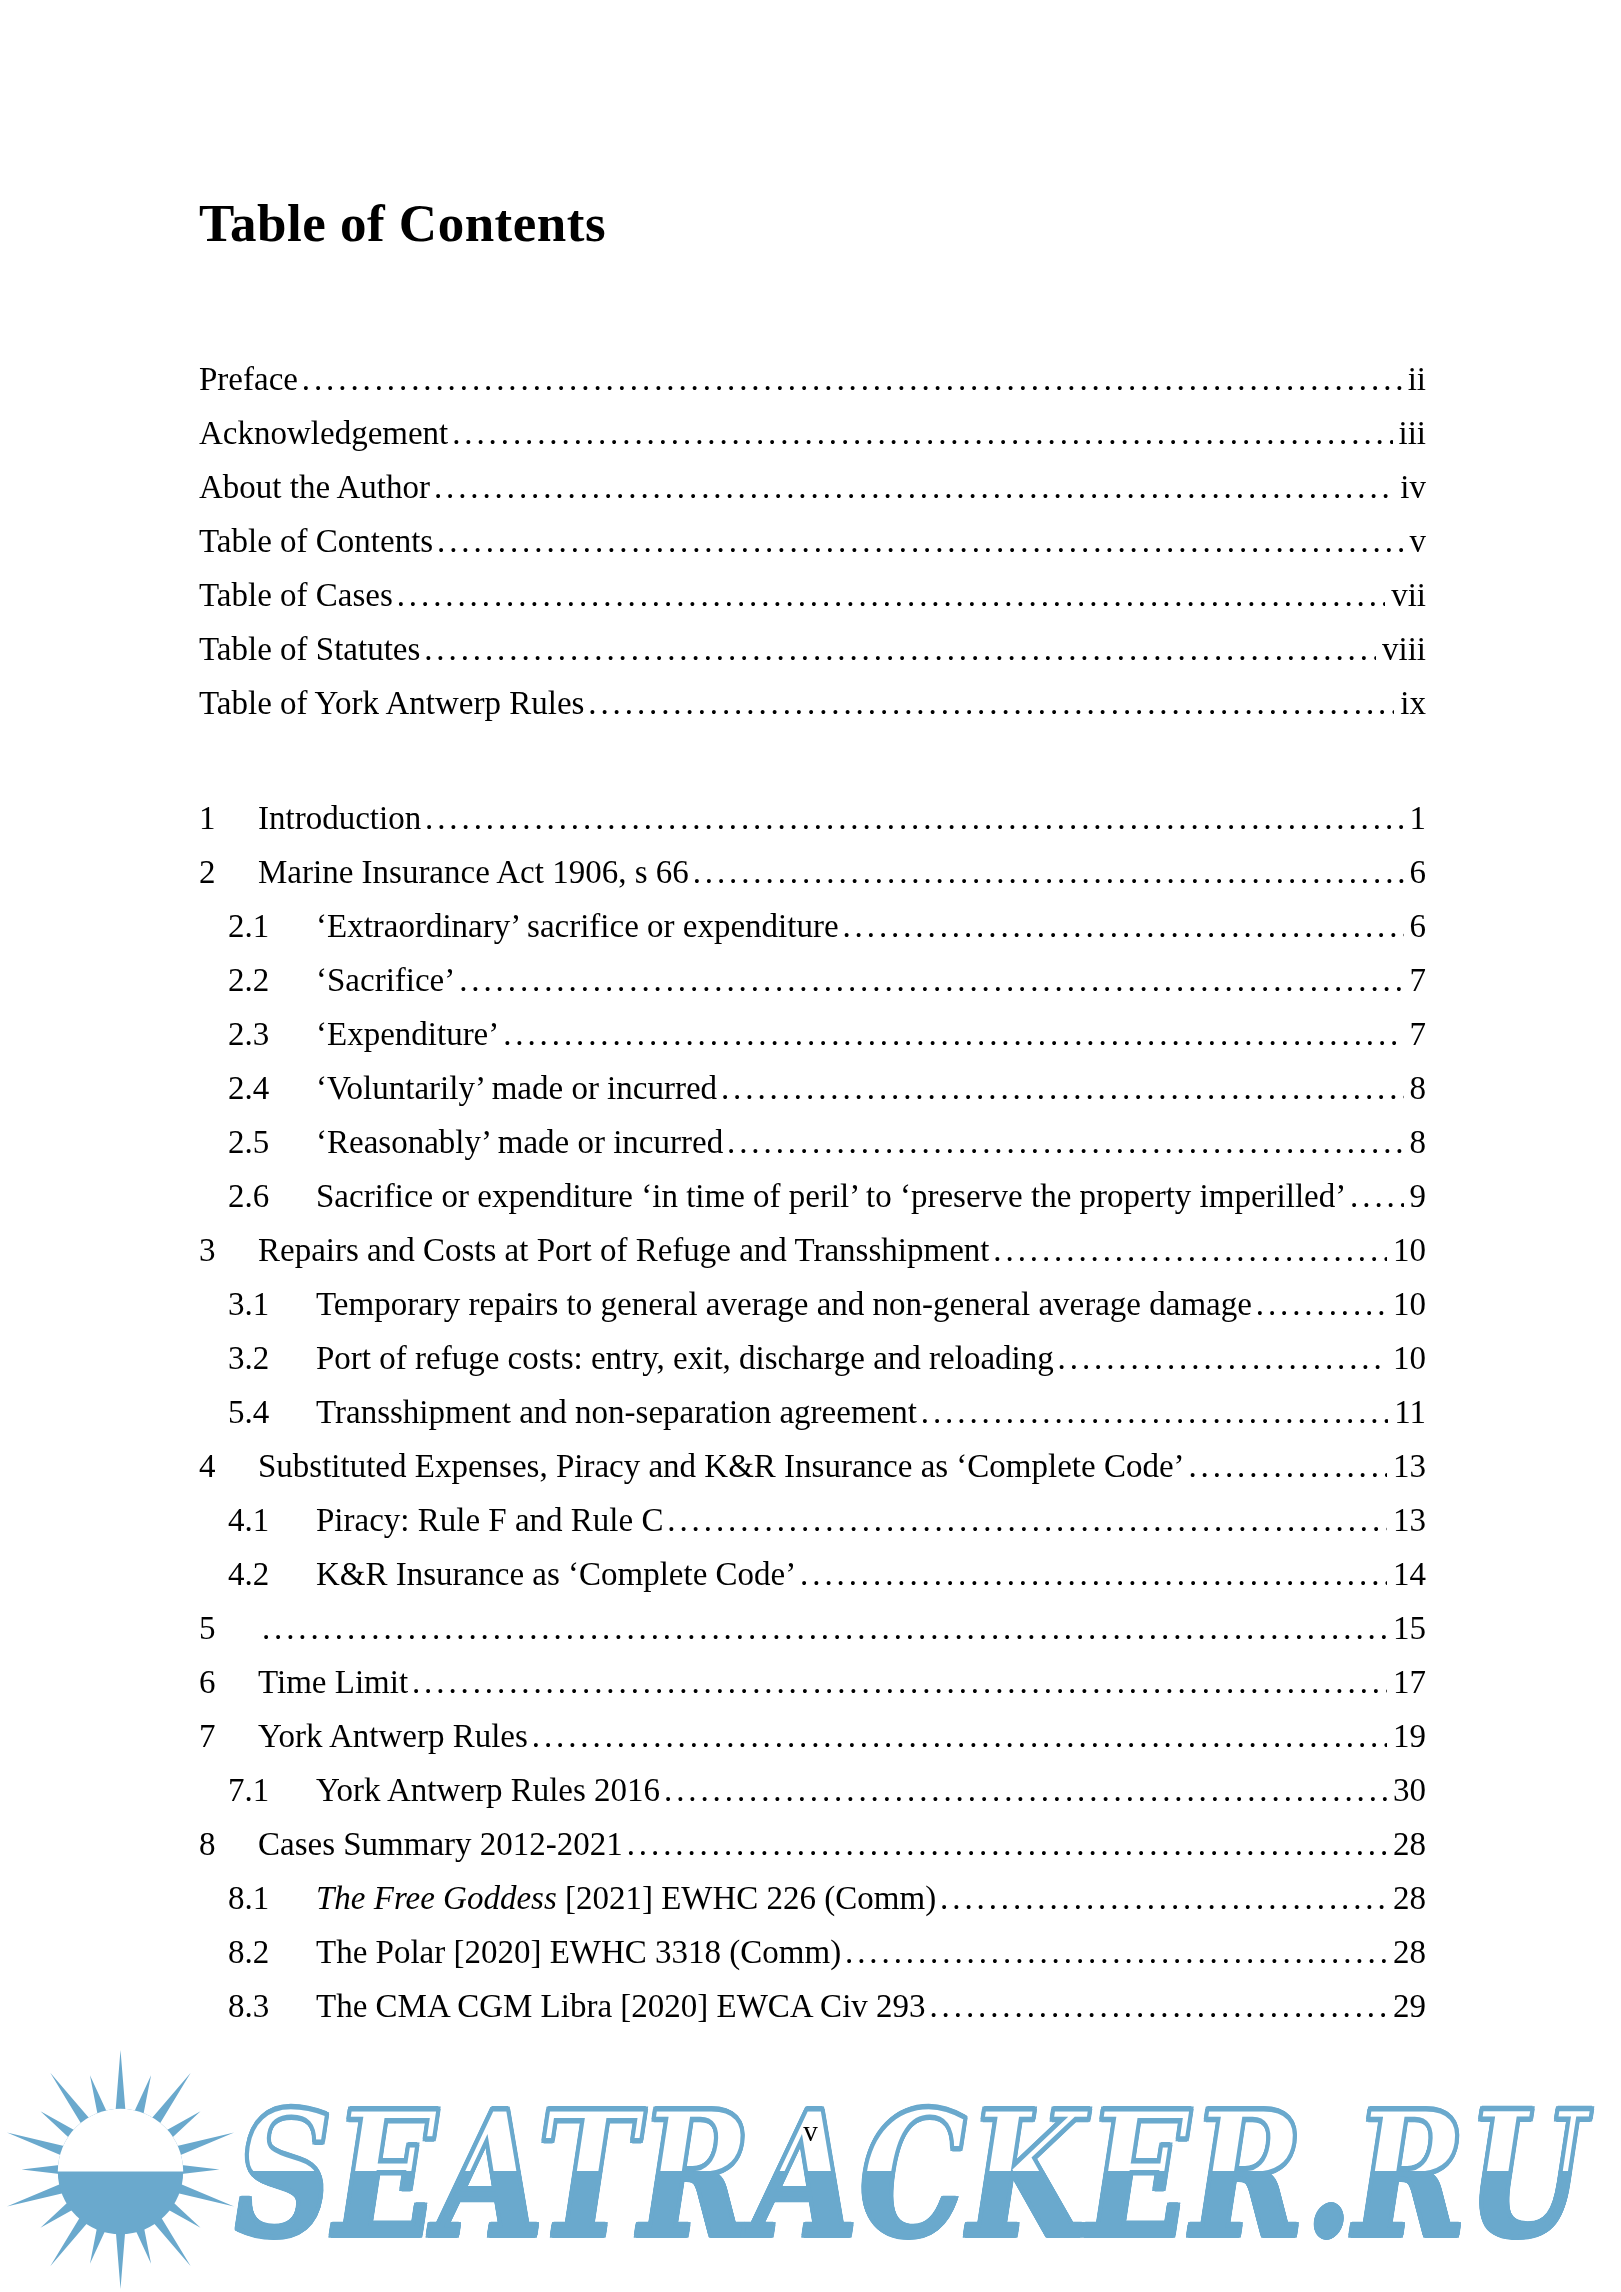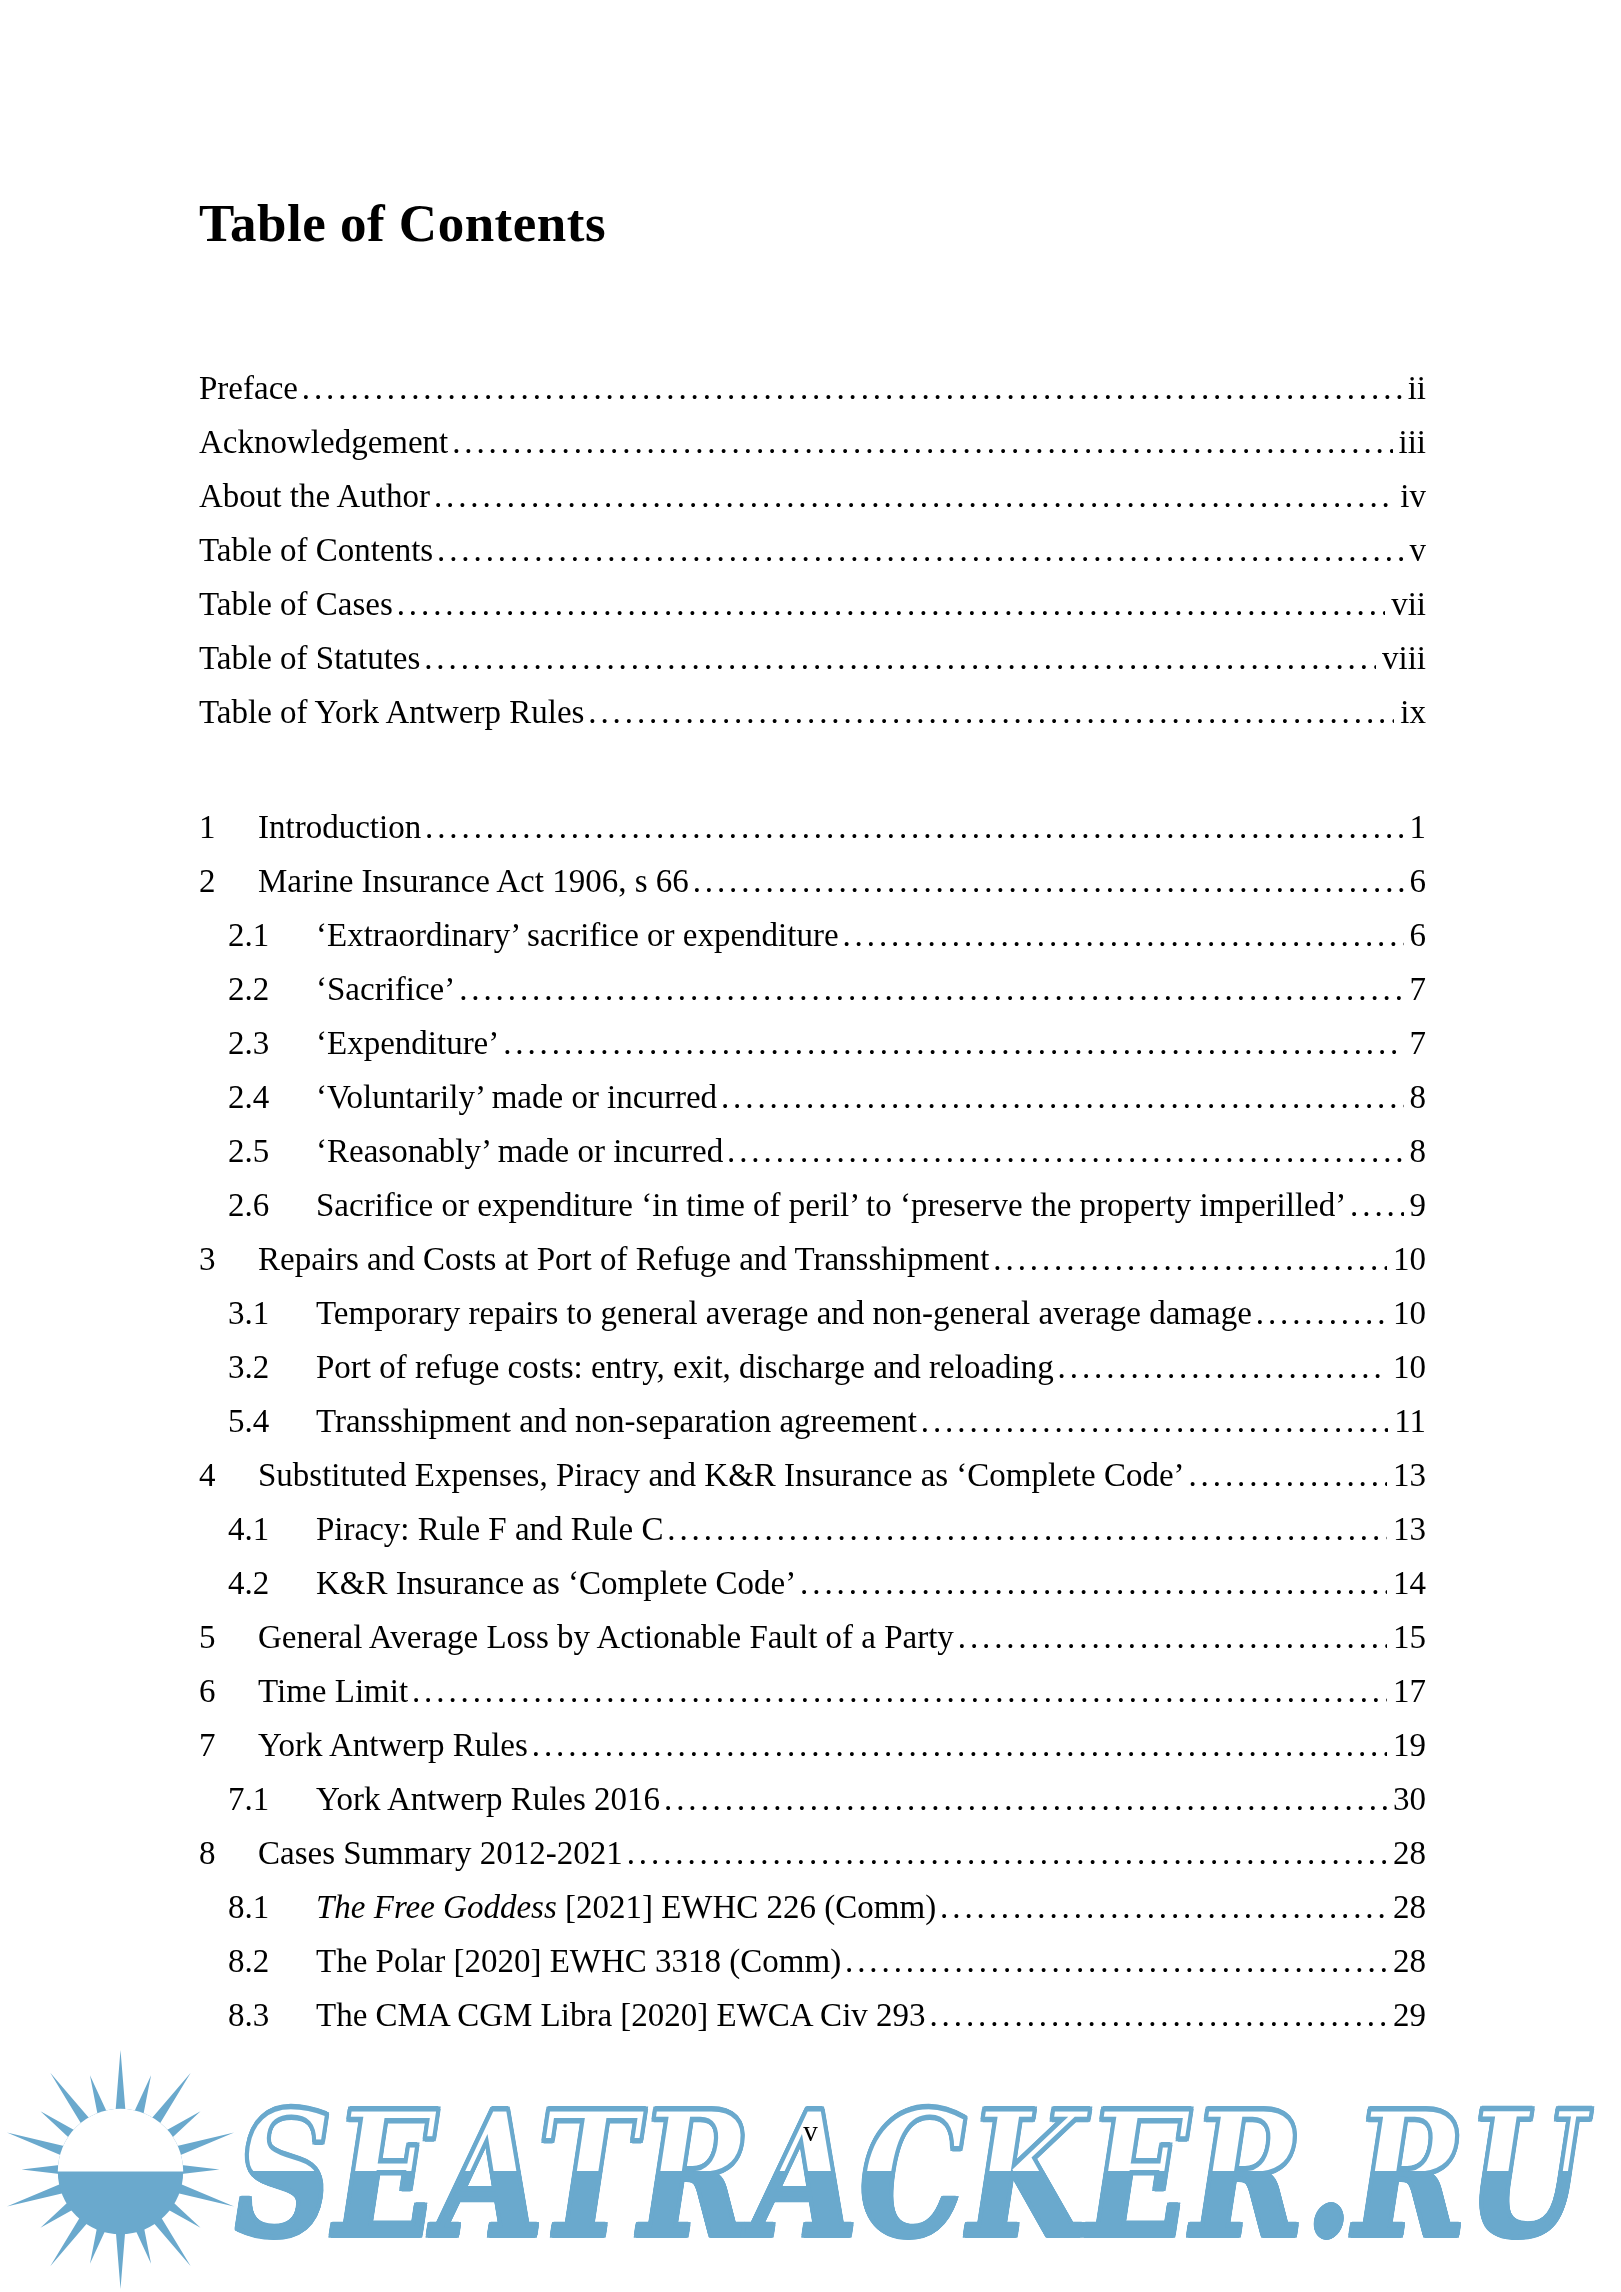--- a/index.html
+++ b/index.html
@@ -20,21 +20,21 @@
     letter-spacing:0.5px;
   }
   .toc-list{
     position:absolute;
     left:199px;right:195px;
   }
   .toc-front{ top:361px; }
   .toc-sections{ top:800px; }
   .toc-row{
     display:flex;
-    align-items:center;
+    align-items:flex-start;
     height:54px;
     font-size:33px;
     white-space:nowrap;
   }
   .toc-row .num{ flex:0 0 auto; width:59px; }
   .toc-row.lvl2 .num{ margin-left:29px; width:88px; }
   .toc-row .title{ flex:0 1 auto; overflow:hidden; }
   .toc-row .dots{
     flex:1 1 0;
     min-width:11.8px;
@@ -223,21 +223,20 @@
         <span class="pg">13</span>
       </div>
       <div class="toc-row lvl2">
         <span class="num">4.2</span>
         <span class="title">K&amp;R Insurance as ‘Complete Code’</span>
         <span class="dots">............................................................................................................................................................................................................................................................................................................</span>
         <span class="pg">14</span>
       </div>
       <div class="toc-row">
         <span class="num">5</span>
-        <span class="title">General Average Loss by Actionable Fault of a Party</span>
         <span class="dots">............................................................................................................................................................................................................................................................................................................</span>
         <span class="pg">15</span>
       </div>
       <div class="toc-row">
         <span class="num">6</span>
         <span class="title">Time Limit</span>
         <span class="dots">............................................................................................................................................................................................................................................................................................................</span>
         <span class="pg">17</span>
       </div>
       <div class="toc-row">

